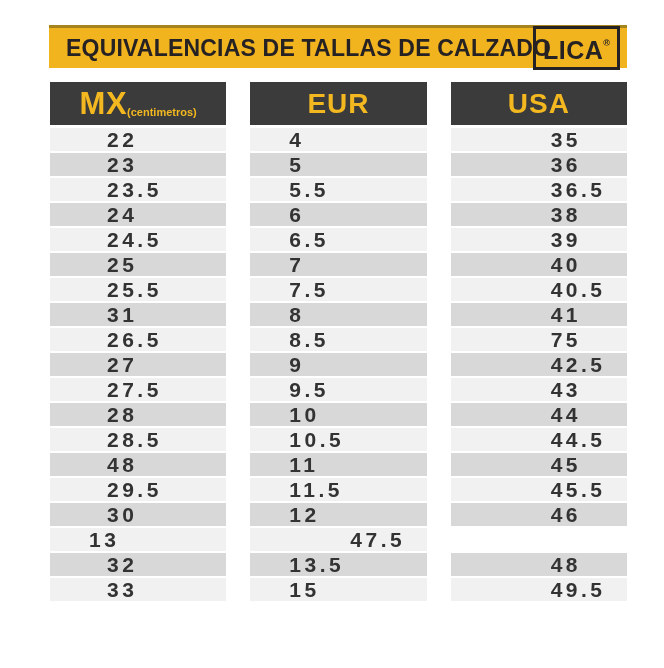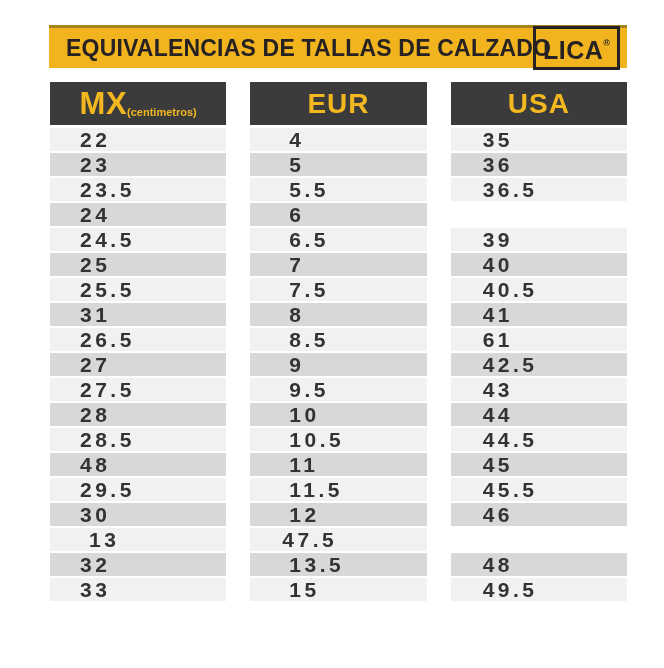--- a/index.html
+++ b/index.html
@@ -84,23 +84,23 @@
     height: 23px;
     line-height: 23px;
     font-weight: bold;
     font-size: 21px;
     letter-spacing: 3.5px;
     color: #333333;
     text-align: left;
   }
   .trow.light .cell { background: #f1f1f1; }
   .trow.dark  .cell { background: #d8d8d8; }
-  .cell.c0 { padding-left: 30px; }
+  .cell.c0 { padding-left: 57px; }
   .cell.c1 { padding-left: 39px; }
-  .cell.c2 { padding-left: 32px; }
+  .cell.c2 { padding-left: 100px; }
 </style>
 </head>
 <body>
 
 <div class="banner">
   <div class="banner-title">EQUIVALENCIAS DE TALLAS DE CALZADO</div>
   <div class="logo"><span>LICA</span><span class="reg">®</span></div>
 </div>
 
 <div class="size-table">
@@ -128,20 +128,21 @@
         <div class="cell c2">36</div>
       </div>
       <div class="trow light">
         <div class="cell c0">23.5</div>
         <div class="cell c1">5.5</div>
         <div class="cell c2">36.5</div>
       </div>
       <div class="trow dark">
         <div class="cell c0">24</div>
         <div class="cell c1">6</div>
+        <div class="cell c2">38</div>
       </div>
       <div class="trow light">
         <div class="cell c0">24.5</div>
         <div class="cell c1">6.5</div>
         <div class="cell c2">39</div>
       </div>
       <div class="trow dark">
         <div class="cell c0">25</div>
         <div class="cell c1">7</div>
         <div class="cell c2">40</div>
@@ -152,21 +153,21 @@
         <div class="cell c2">40.5</div>
       </div>
       <div class="trow dark">
         <div class="cell c0">31</div>
         <div class="cell c1">8</div>
         <div class="cell c2">41</div>
       </div>
       <div class="trow light">
         <div class="cell c0">26.5</div>
         <div class="cell c1">8.5</div>
-        <div class="cell c2">61</div>
+        <div class="cell c2">75</div>
       </div>
       <div class="trow dark">
         <div class="cell c0">27</div>
         <div class="cell c1">9</div>
         <div class="cell c2">42.5</div>
       </div>
       <div class="trow light">
         <div class="cell c0">27.5</div>
         <div class="cell c1">9.5</div>
         <div class="cell c2">43</div>

